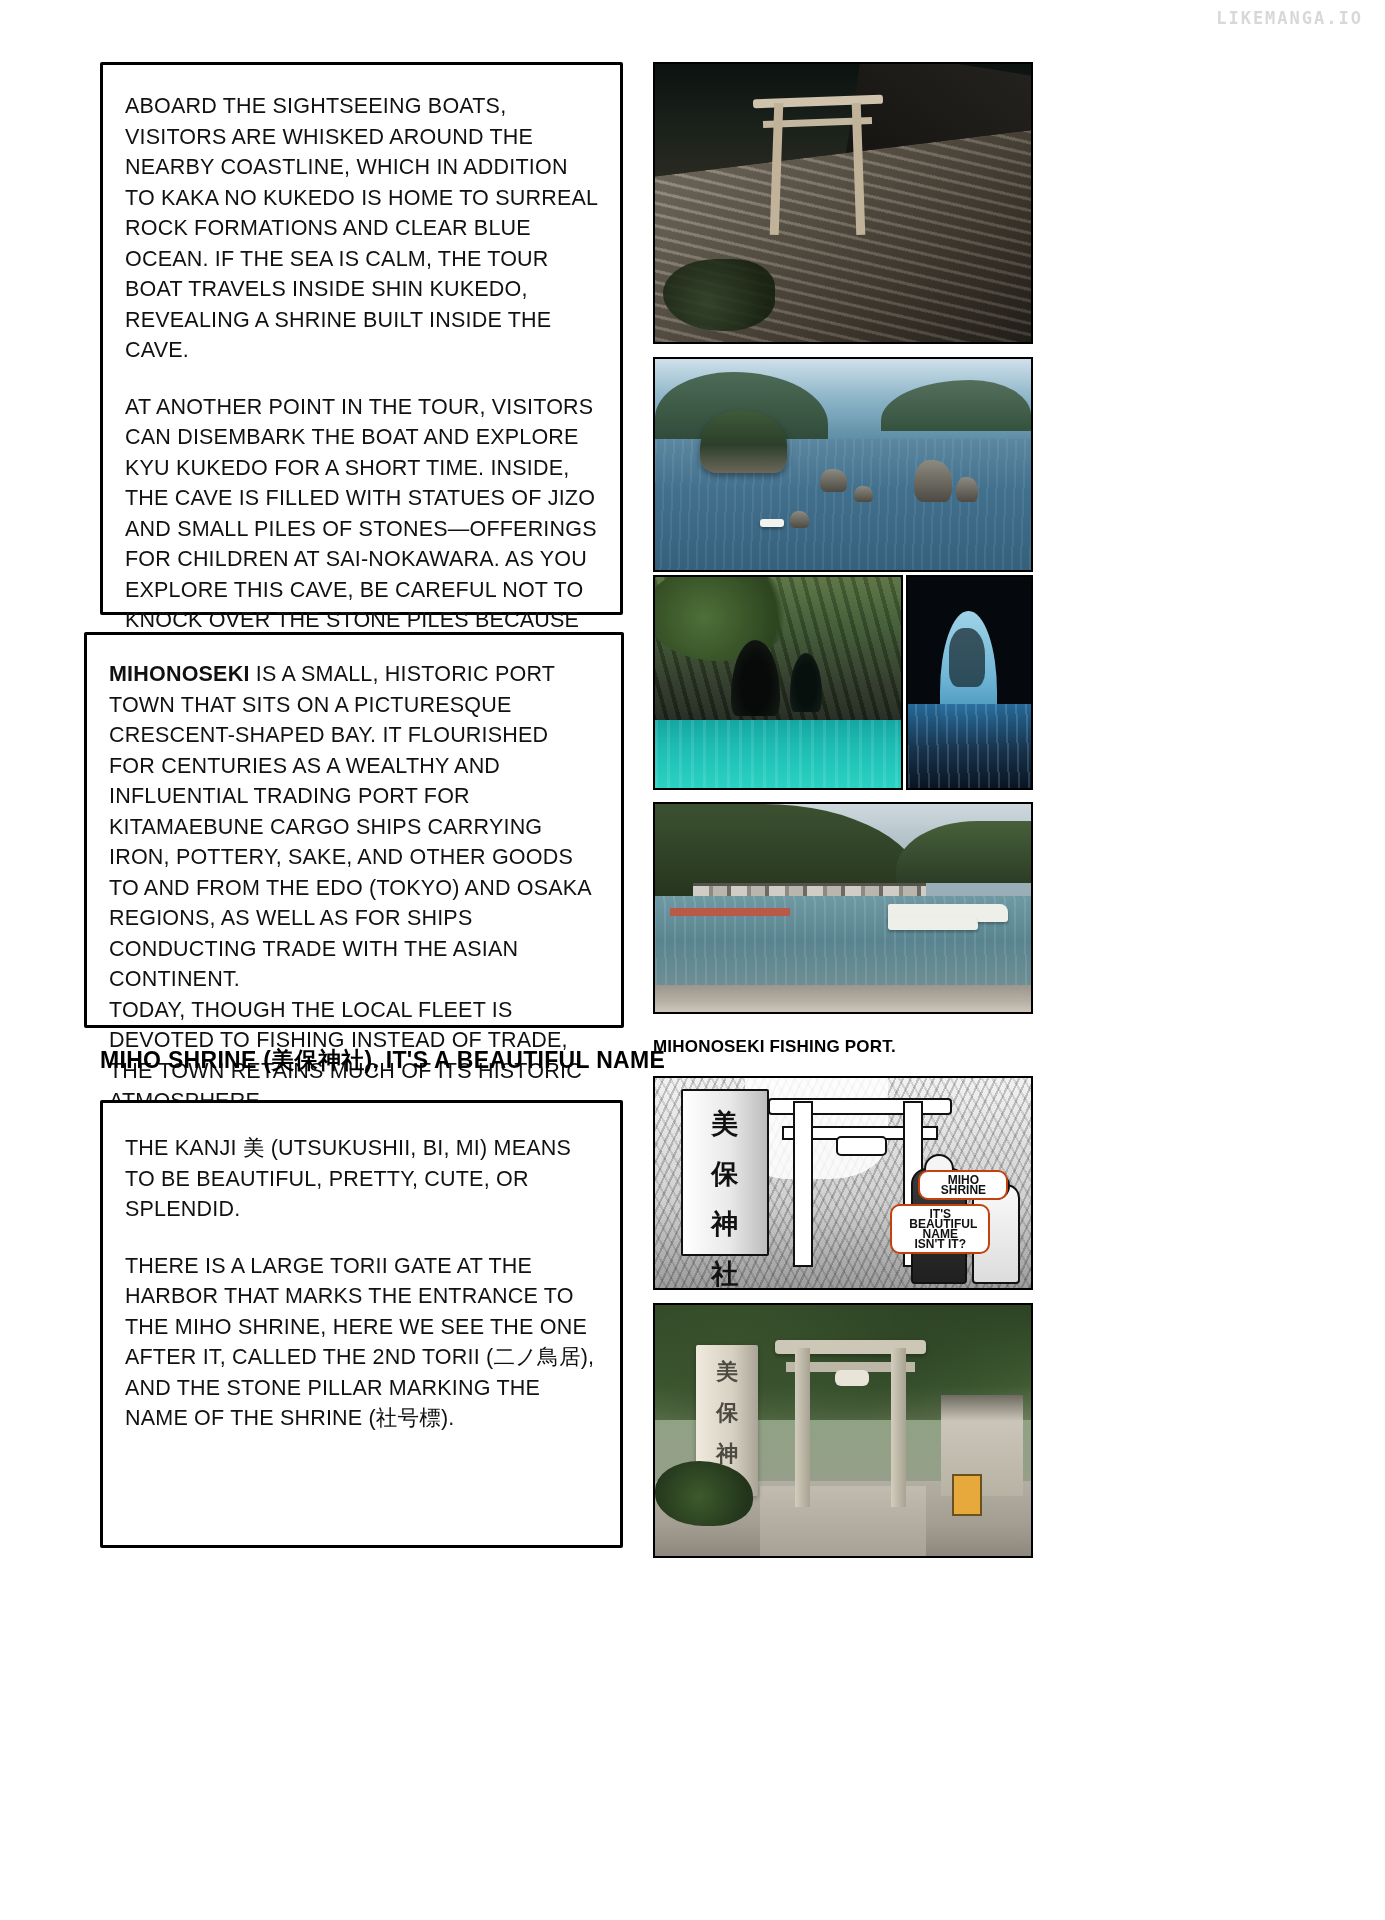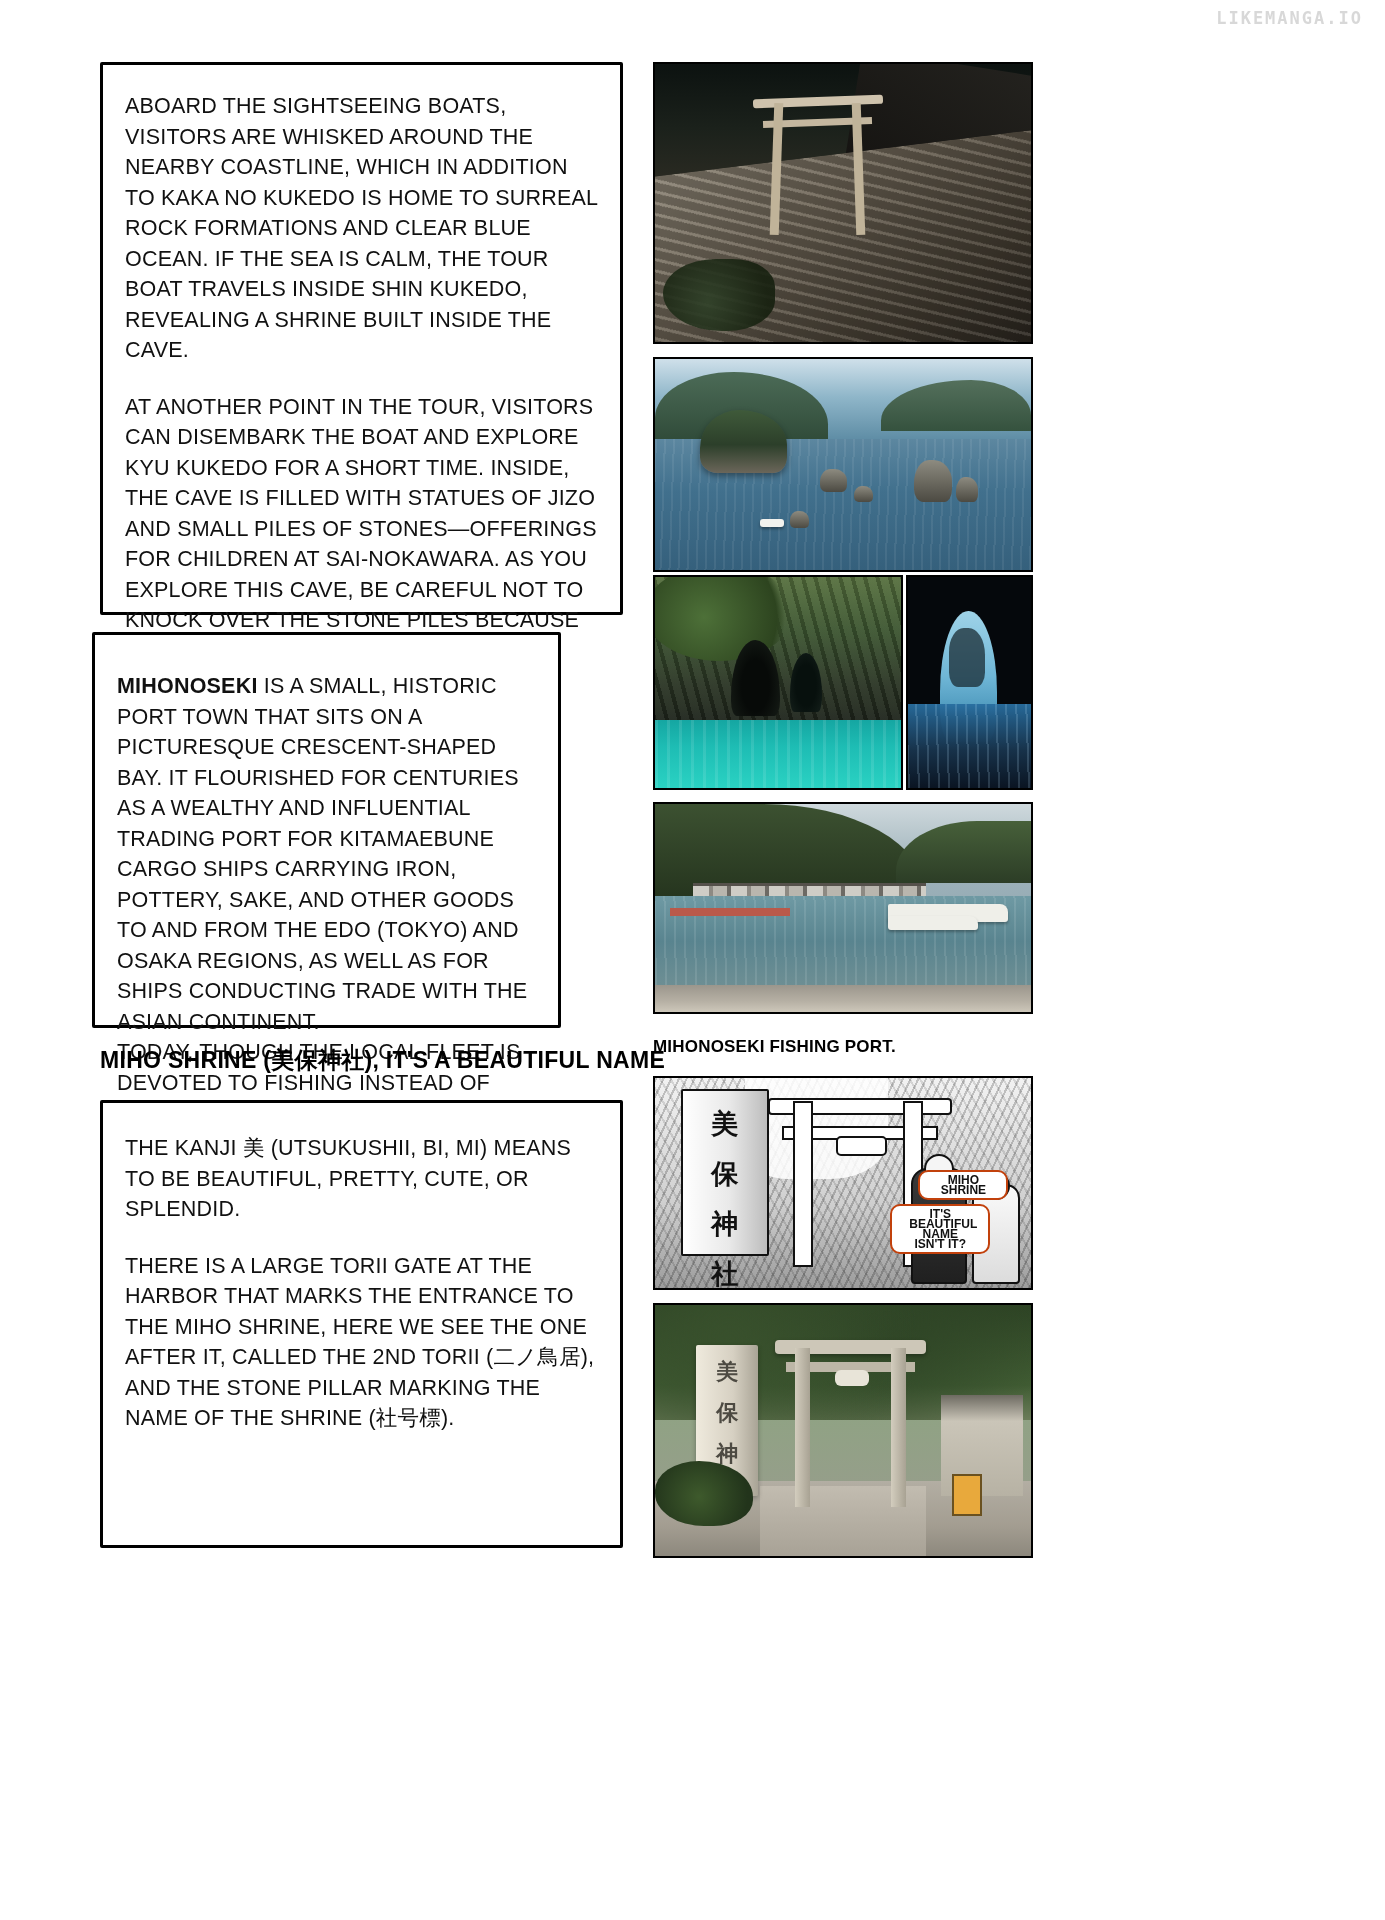--- a/index.html
+++ b/index.html
@@ -547,21 +547,21 @@
 
 <div class="page">
 
   <div class="watermark">LIKEMANGA.IO</div>
 
   <div class="balloon" style="left:100px; top:62px; width:523px; height:553px;">
     <p>Aboard the sightseeing boats, visitors are whisked around the nearby coastline, which in addition to Kaka no Kukedo is home to surreal rock formations and clear blue ocean. If the sea is calm, the tour boat travels inside Shin Kukedo, revealing a shrine built inside the cave.</p>
     <p>At another point in the tour, visitors can disembark the boat and explore Kyu Kukedo for a short time. Inside, the cave is filled with statues of Jizo and small piles of stones—offerings for children at Sai-nokawara. As you explore this cave, be careful not to knock over the stone piles because it is believed doing so will sadden the children's souls.</p>
   </div>
 
-  <div class="balloon" style="left:92px; top:632px; width:469px; height:396px; padding-top:36px;">
+  <div class="balloon" style="left:84px; top:632px; width:540px; height:396px; padding-top:24px;">
     <p><span class="bold-lead">Mihonoseki</span><span> is a small, historic port town that sits on a picturesque crescent-shaped bay. It flourished for centuries as a wealthy and influential trading port for Kitamaebune cargo ships carrying iron, pottery, sake, and other goods to and from the Edo (Tokyo) and Osaka regions, as well as for ships conducting trade with the Asian continent.</span></p>
     <p style="margin-top:0">Today, though the local fleet is devoted to fishing instead of trade, the town retains much of its historic atmosphere.</p>
   </div>
 
   <div class="section-heading" style="left:100px; top:1045px;">Miho Shrine (美保神社), it's a beautiful name</div>
 
   <div class="balloon" style="left:100px; top:1100px; width:523px; height:448px; padding-top:30px;">
     <p class="tight">The kanji 美 (utsukushii, bi, mi) means to be beautiful, pretty, cute, or splendid.</p>
     <p>There is a large torii gate at the harbor that marks the entrance to the Miho Shrine, here we see the one after it, called the 2nd torii (二ノ鳥居), and the stone pillar marking the name of the shrine (社号標).</p>
   </div>

